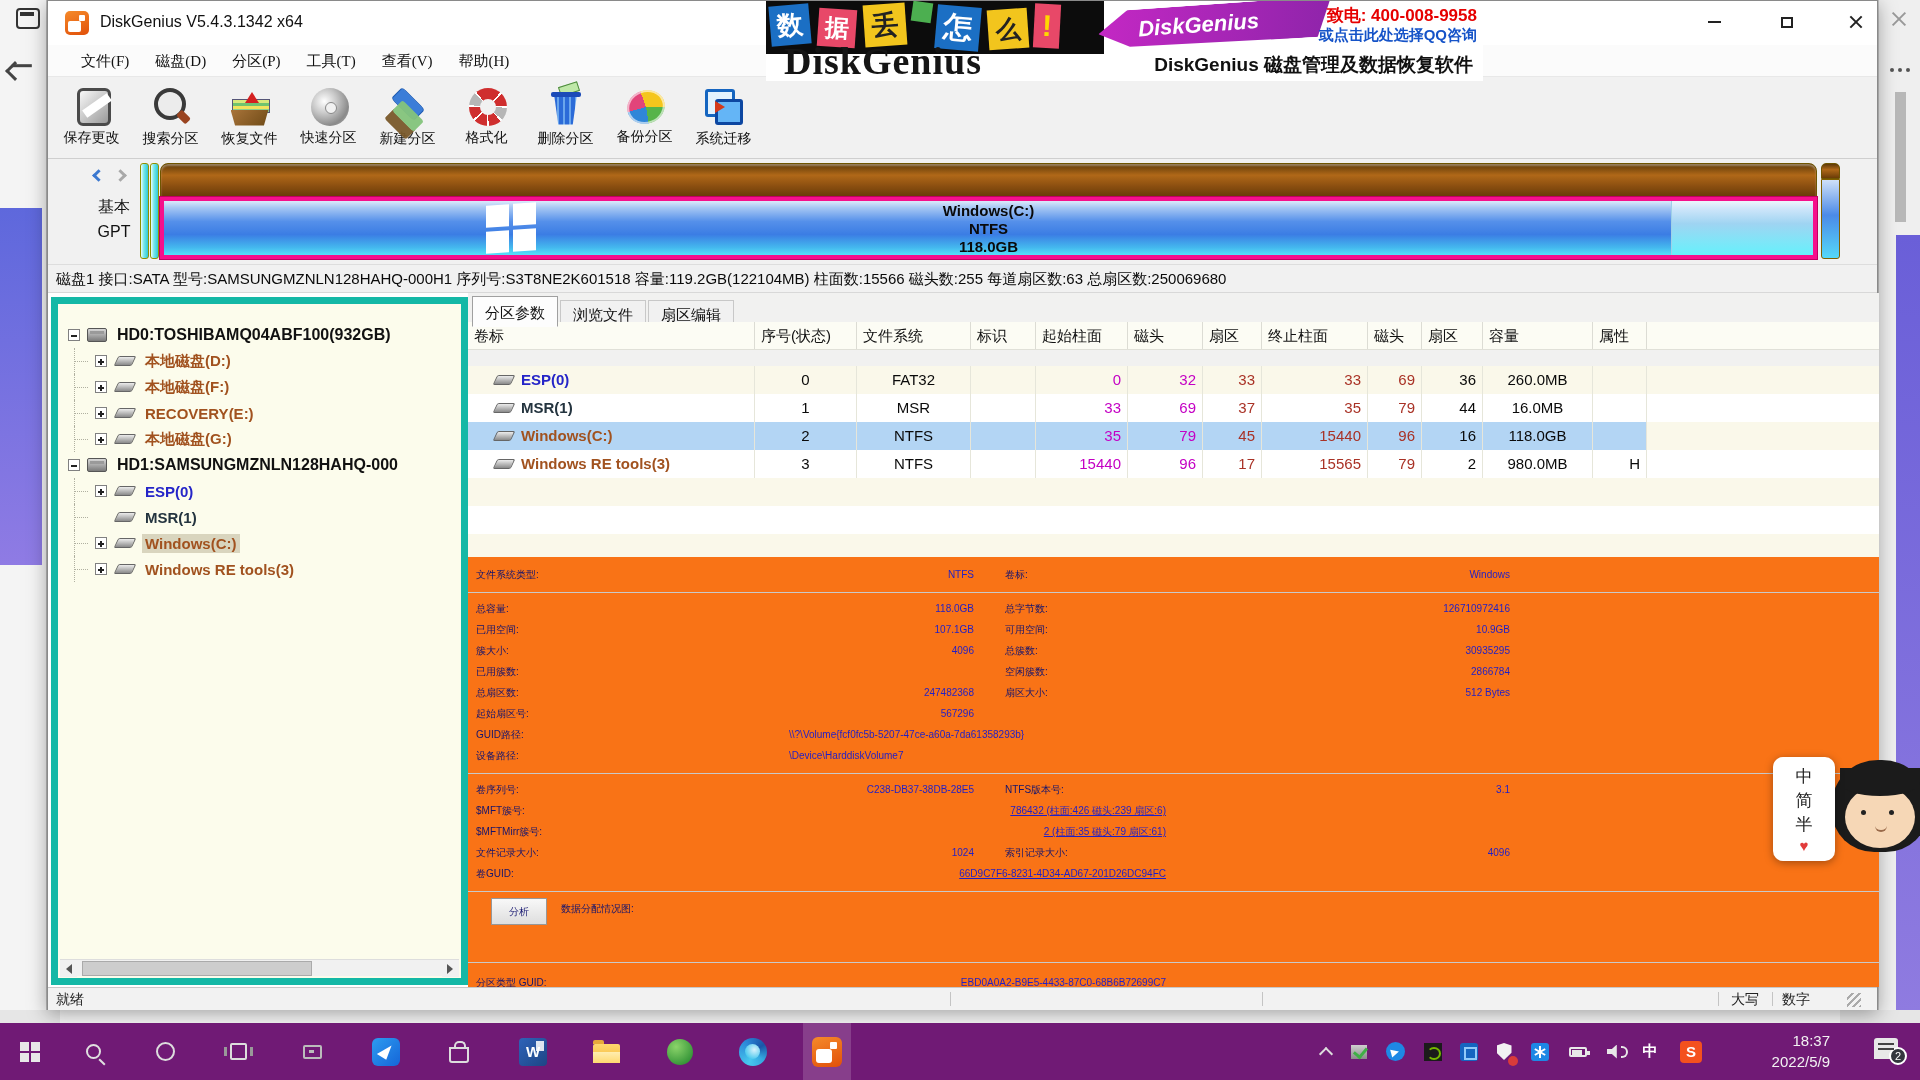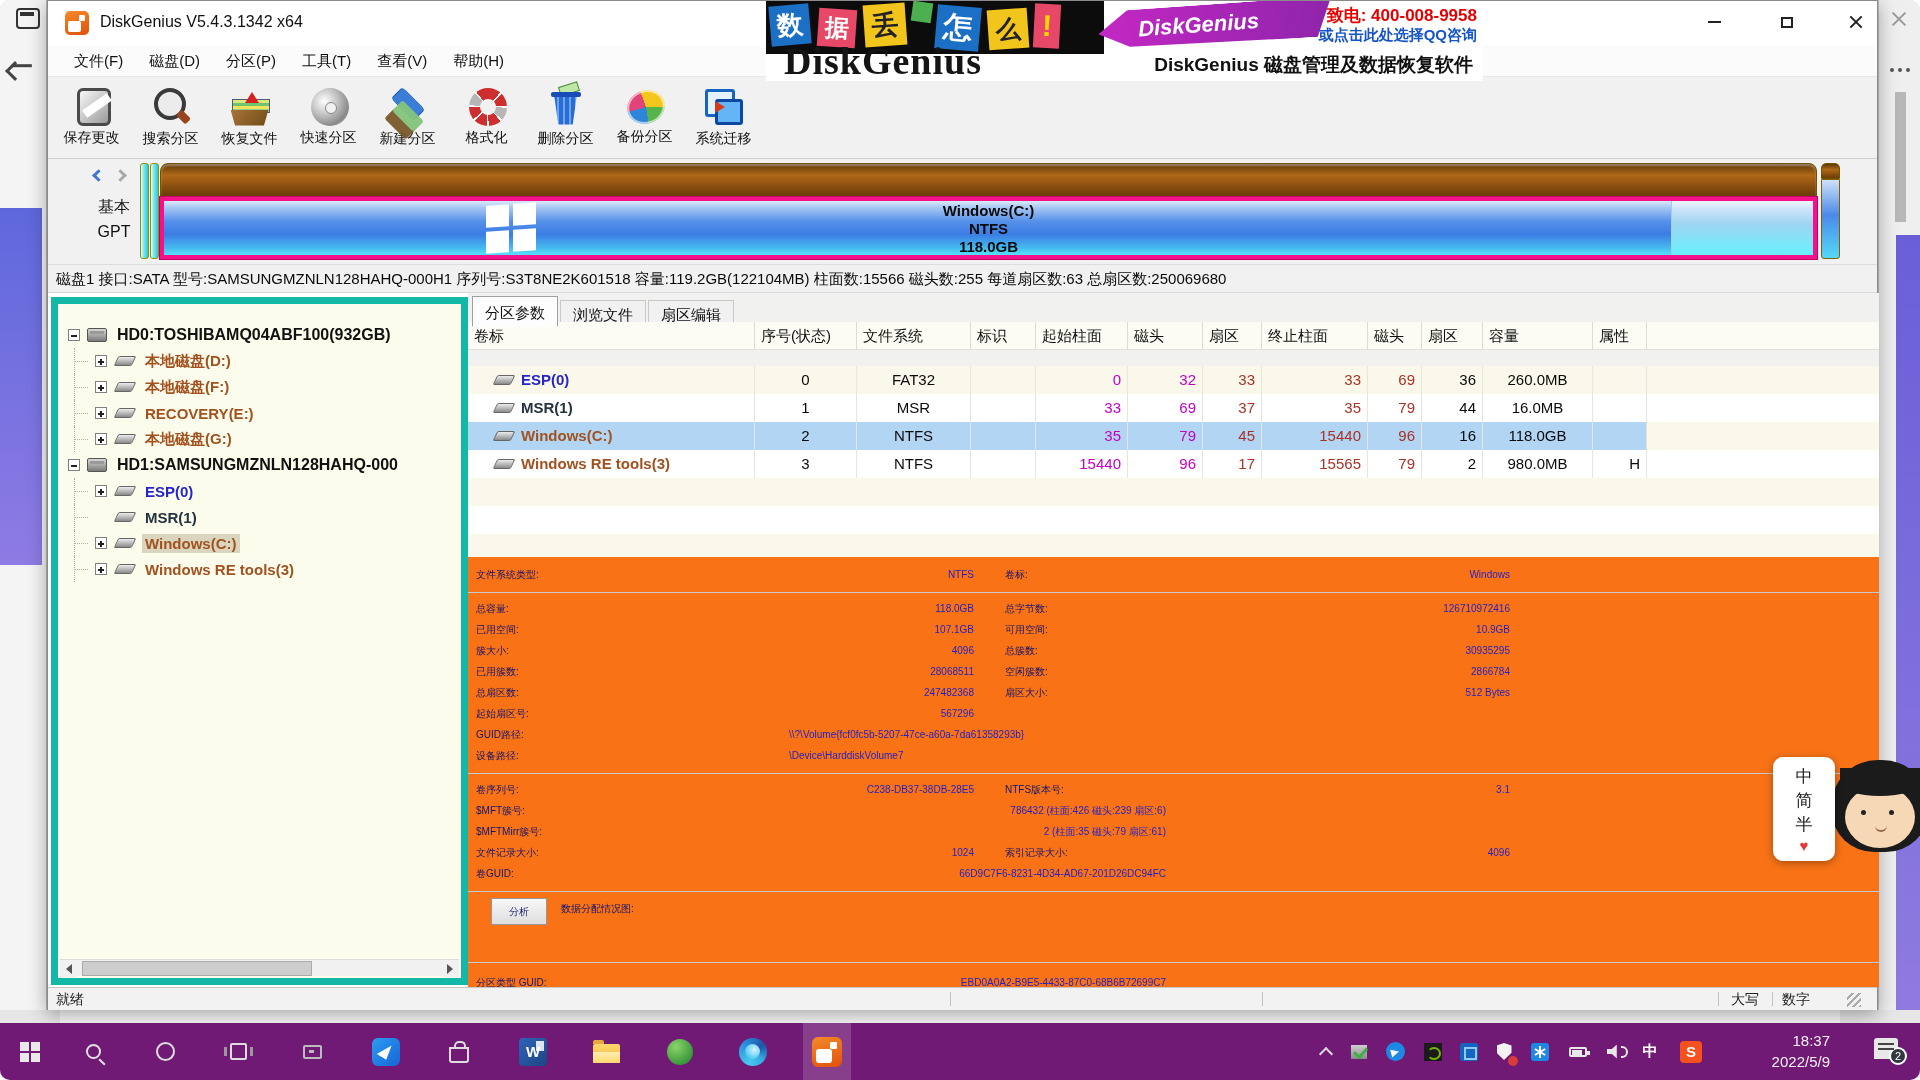--- a/index.html
+++ b/index.html
@@ -1,17 +1,17 @@
 <!DOCTYPE html>
 <html><head>
 <meta charset="utf-8">
 <style>
 * { margin:0; padding:0; box-sizing:border-box; }
 html,body { width:1920px; height:1080px; overflow:hidden; font-family:"Liberation Sans","DejaVu Sans",sans-serif; }
-.screen { position:relative; width:1920px; height:1080px; background:#d8d8d8; overflow:hidden;border-radius:10px; }
+.screen { position:relative; width:1920px; height:1080px; background:#d8d8d8; overflow:hidden; }
 
 
 .bg-left { position:absolute; left:0; top:0; width:47px; height:1023px; background:#f4f4f4; border-right:1px solid #bbb; }
 .bg-win-icon { position:absolute; left:16px; top:8px; width:24px; height:21px; border:2px solid #333; border-radius:4px; }
 .bg-win-icon::after { content:""; position:absolute; left:2px; top:2px; width:14px; height:4px; background:#333; }
 .bg-back-arrow { position:absolute; left:8px; top:64px; width:14px; height:14px; border-left:3px solid #444; border-bottom:3px solid #444; transform:rotate(45deg); }
 .bg-back-arrow::after { content:""; position:absolute; left:-2px; top:4px; width:20px; height:3px; background:#444; transform:rotate(-45deg); transform-origin:left; }
 .bg-purple-left { position:absolute; left:0; top:208px; width:42px; height:357px; background:linear-gradient(180deg,#5e68dc,#8f7be4); }
 .bg-right { position:absolute; right:0; top:0; width:42px; height:1023px; background:#efefef; border-left:1px solid #c5c5c5; }
 .bg-close-x { position:absolute; right:12px; top:10px; width:18px; height:18px; }
@@ -30,21 +30,21 @@
 .app-logo::before { content:""; position:absolute; right:4px; top:4px; width:6px; height:6px; background:#fff; border-radius:1px; }
 .title-text { position:absolute; left:52px; top:12px; font-size:16px; color:#111; }
 .wc { position:absolute; top:4px; width:46px; height:34px; display:flex; align-items:center; justify-content:center; }
 .wc-min { left:1643px; } .wc-max { left:1716px; } .wc-close { left:1785px; }
 .wc-min i { width:13px; height:2px; background:#222; }
 .wc-max i { width:12px; height:11px; border:2px solid #222; }
 .wc-close i { position:relative; width:16px; height:16px; }
 .wc-close i::before,.wc-close i::after { content:""; position:absolute; left:0; top:7px; width:16px; height:2px; background:#222; }
 .wc-close i::before { transform:rotate(45deg);} .wc-close i::after { transform:rotate(-45deg);}
 
-.menubar { position:absolute; left:0; top:44px; right:0; height:32px; background:#fbfbfb; display:flex; align-items:center; padding-left:13px; border-bottom:1px solid #e8e8e8; }
+.menubar { position:absolute; left:0; top:44px; right:0; height:32px; background:#fbfbfb; display:flex; align-items:center; padding-left:20px; border-bottom:1px solid #e8e8e8;font-family:Liberation Serif, serif; }
 .menu-item { padding:0 13px; font-size:15px; color:#111; line-height:32px; }
 
 .toolbar { position:absolute; left:0; top:76px; right:0; height:82px; background:#f1f1f1; border-bottom:1px solid #cfcfcf; display:flex; padding-left:4px; }
 .tb-btn { width:79px; height:80px; display:flex; flex-direction:column; align-items:center; justify-content:center; gap:3px; }
 .tb-label { font-size:14px; color:#111; white-space:nowrap; }
 .tb-ic { width:42px; height:40px; position:relative; }
 .save-icon { background:linear-gradient(135deg,#f8f8f8,#9a9a9a); border:3px solid #4a4a4a; border-radius:6px; width:34px; height:38px; margin-left:4px; }
 .save-icon::after { content:""; position:absolute; left:2px; top:10px; width:30px; height:9px; background:#fff; transform:rotate(-35deg); }
 .search-icon { }
 .search-icon::before { content:""; position:absolute; left:4px; top:1px; width:24px; height:24px; border:4px solid #3a3a3a; border-radius:50%; background:#ececec; }
@@ -158,21 +158,21 @@
 .mag { color:#c400c4; } .dred { color:#a93226; } .blk { color:#0a0a0a; }
 .emptyrow { height:28px; }
 .emptyrow.short { height:23px; }
 
 
 .details { position:absolute; left:0; top:264px; right:0; bottom:0; background:#f97316; padding-top:8px; font-size:10px; overflow:hidden; }
 .drow { position:relative; height:21px; line-height:20px; }
 .dl { position:absolute; left:8px; color:#14146e; }
 .dv { position:absolute; left:8px; width:498px; text-align:right; color:#1f1fc8; }
 .dv.wide { width:auto; left:321px; text-align:left; }
-.dv.mid { width:690px; }
+.dv.mid { width:690px;text-decoration:underline; }
 .dl2 { position:absolute; left:537px; color:#14146e; }
 .dv2 { position:absolute; left:640px; width:402px; text-align:right; color:#1f1fc8; }
 .ddiv { height:1px; background:#c9c9c9; margin:6px 0; }
 .brow { position:relative; height:34px; margin-top:2px; }
 .analyze-btn { position:absolute; left:23px; top:0; width:56px; height:27px; background:linear-gradient(#f8f8f8,#dedede); border:1px solid #979797; text-align:center; line-height:25px; color:#14146e; }
 .alloc-label { position:absolute; left:93px; top:4px; color:#14146e; }
 .spacer28 { height:24px; }
 .clipped { padding-top:4px; height:40px; }
 
 
@@ -574,21 +574,20 @@
             <div class="dv2">10.9GB</div>
           </div>
           <div class="drow">
             <div class="dl">簇大小:</div>
             <div class="dv">4096</div>
             <div class="dl2">总簇数:</div>
             <div class="dv2">30935295</div>
           </div>
           <div class="drow">
             <div class="dl">已用簇数:</div>
-            <div class="dv">28068511</div>
             <div class="dl2">空闲簇数:</div>
             <div class="dv2">2866784</div>
           </div>
           <div class="drow">
             <div class="dl">总扇区数:</div>
             <div class="dv">247482368</div>
             <div class="dl2">扇区大小:</div>
             <div class="dv2">512 Bytes</div>
           </div>
           <div class="drow">

